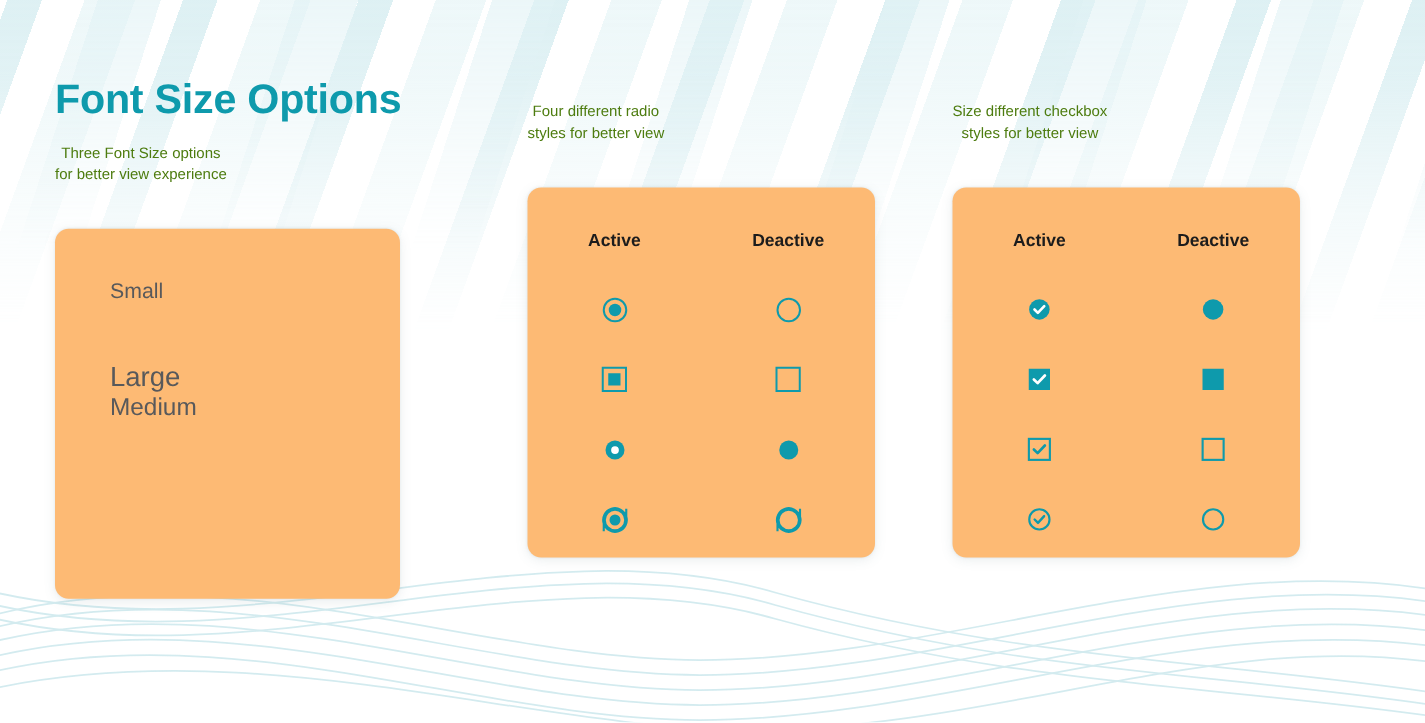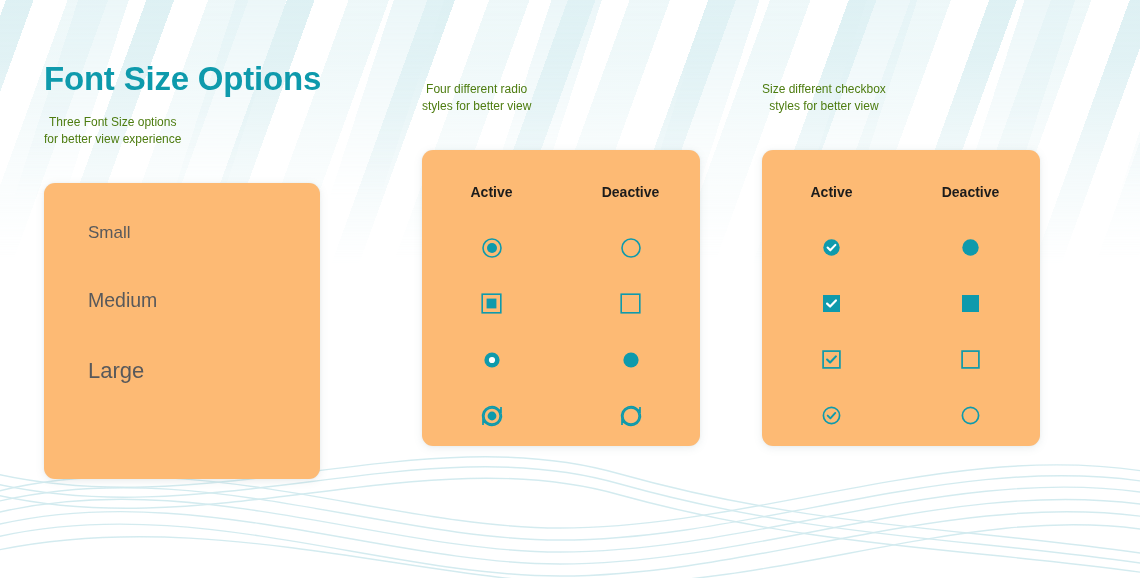--- a/index.html
+++ b/index.html
@@ -192,22 +192,22 @@
 <div class="stage">
   <div class="columns">
 
     <section class="column col-fontsize">
       <h2 class="col-title">Font Size Options</h2>
       <p class="col-sub">Three Font Size options
 for better view experience</p>
 
       <div class="card card-fontsize">
         <div class="fs-row fs-small">Small</div>
+        <div class="fs-row fs-large">Large</div>
         <div class="fs-row fs-medium">Medium</div>
-        <div class="fs-row fs-large">Large</div>
       </div>
     </section>
 
     <section class="column col-radio">
       <p class="col-sub">Four different radio
 styles for better view</p>
 
       <div class="card card-grid">
         <div class="grid-head">
           <div class="cell">Active</div>

